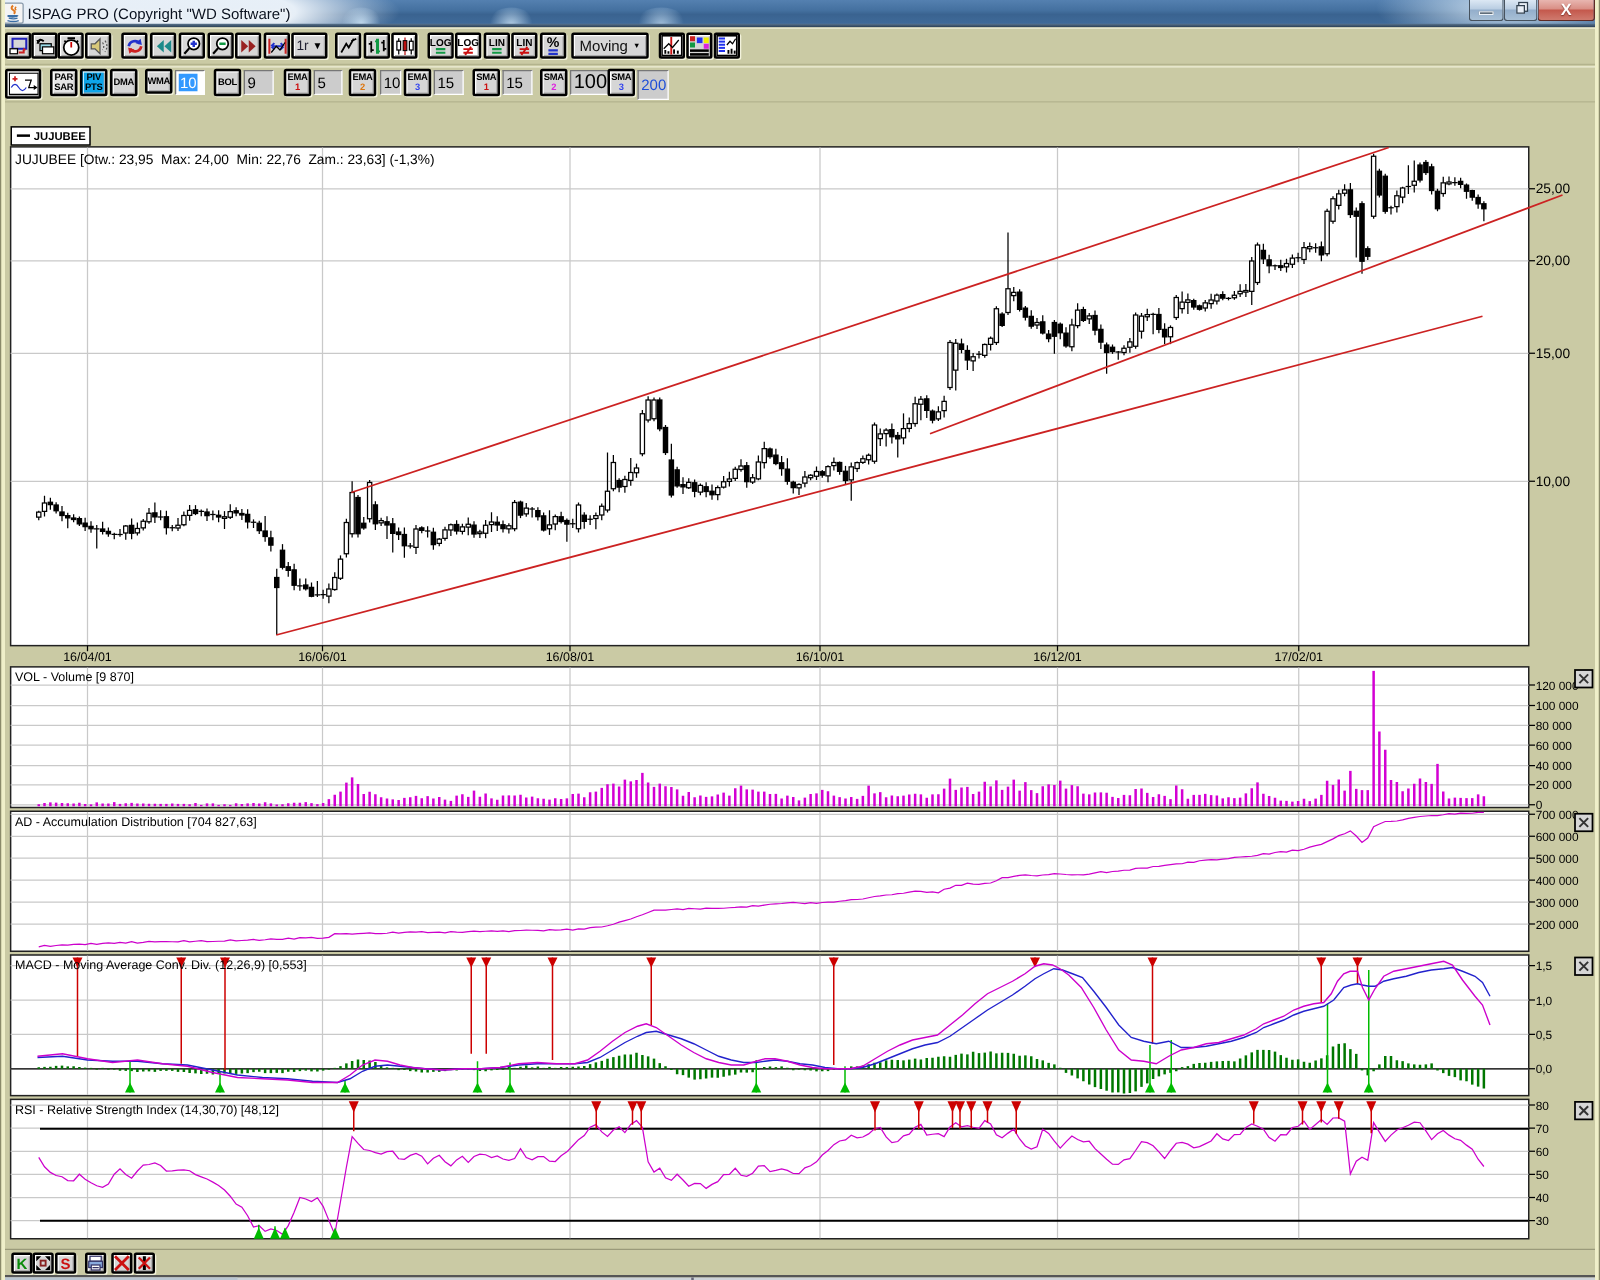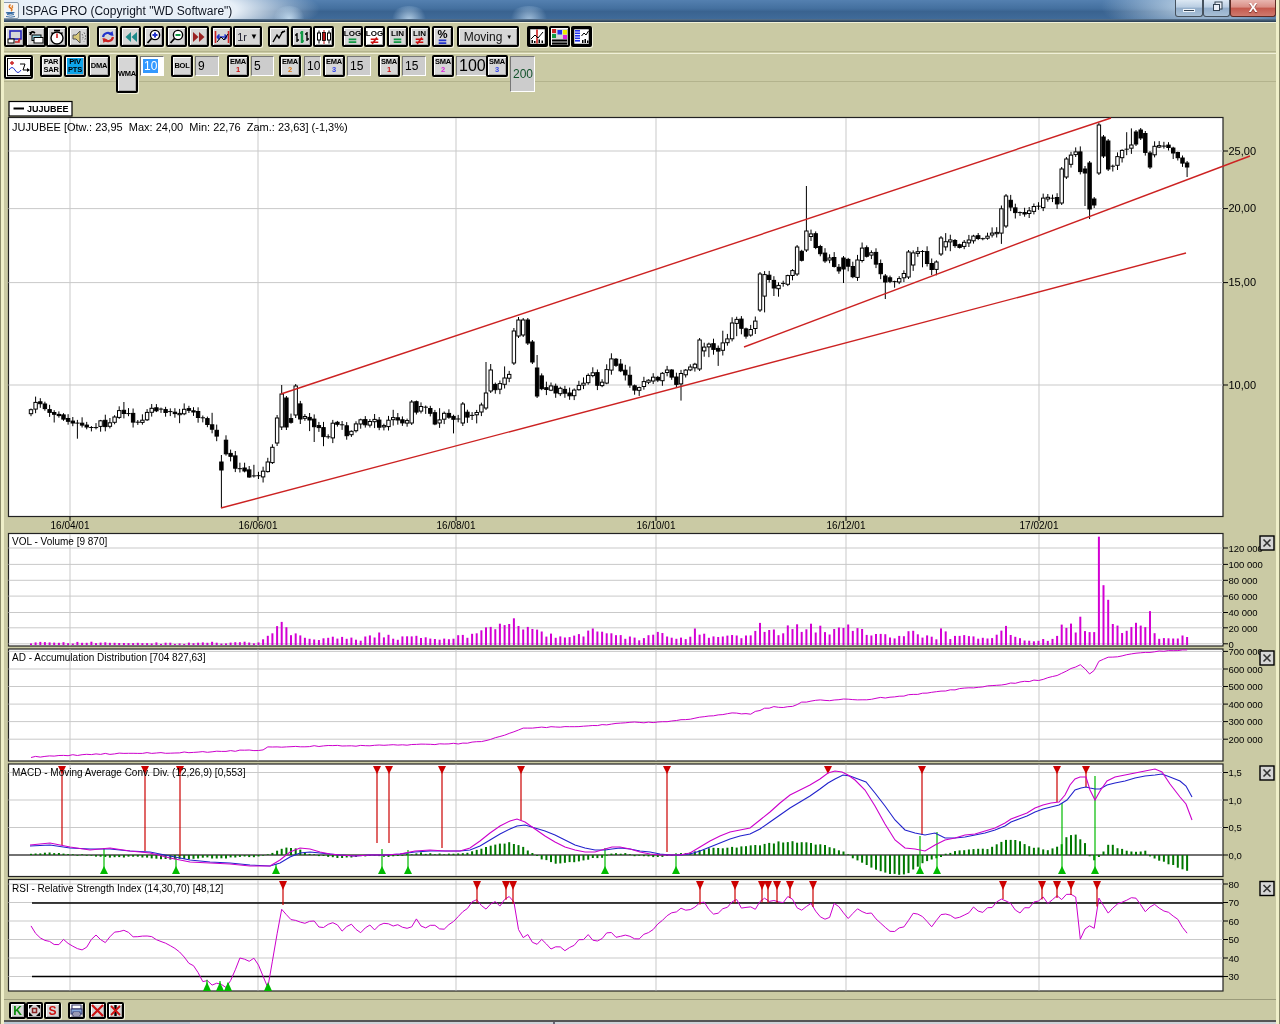--- a/index.html
+++ b/index.html
@@ -228,21 +228,21 @@
     </div>
     <div style="position:absolute;left:40px;top:55px;width:22px;height:22px;background:#e5e5e5;border:2px solid #000;border-radius:2px;box-shadow:inset 1px 1px 0 #fff, inset -1px -1px 0 #aaa, 1px 1px 0 #f2f2dc;display:flex;align-items:center;justify-content:center;overflow:hidden">
       <div style="font-size:7.5px;line-height:8px;font-weight:bold;text-align:center;color:#000;letter-spacing:-0.2px">PAR<br>SAR</div>
     </div>
     <div style="position:absolute;left:64px;top:55px;width:22px;height:22px;background:#0ea5e9;border:2px solid #000;border-radius:2px;box-shadow:inset 1px 1px 0 #fff, inset -1px -1px 0 #aaa, 1px 1px 0 #f2f2dc;display:flex;align-items:center;justify-content:center;overflow:hidden">
       <div style="font-size:7.5px;line-height:8px;font-weight:bold;text-align:center;color:#000;letter-spacing:-0.2px">PIV<br>PTS</div>
     </div>
     <div style="position:absolute;left:88px;top:55px;width:22px;height:22px;background:#d6d6d6;border:2px solid #000;border-radius:2px;box-shadow:inset 1px 1px 0 #fff, inset -1px -1px 0 #aaa, 1px 1px 0 #f2f2dc;display:flex;align-items:center;justify-content:center;overflow:hidden">
       <div style="font-size:7.5px;line-height:8px;font-weight:bold;text-align:center;color:#000;letter-spacing:-0.2px">DMA</div>
     </div>
-    <div style="position:absolute;left:116px;top:55px;width:22px;height:38px;background:#d6d6d6;border:2px solid #000;border-radius:2px;box-shadow:inset 1px 1px 0 #fff, inset -1px -1px 0 #aaa, 1px 1px 0 #f2f2dc;display:flex;align-items:center;justify-content:center;overflow:hidden">
+    <div style="position:absolute;left:116px;top:55px;width:22px;height:20px;background:#d6d6d6;border:2px solid #000;border-radius:2px;box-shadow:inset 1px 1px 0 #fff, inset -1px -1px 0 #aaa, 1px 1px 0 #f2f2dc;display:flex;align-items:center;justify-content:center;overflow:hidden">
       <div style="font-size:7.5px;line-height:8px;font-weight:bold;text-align:center;color:#000;letter-spacing:-0.2px">WMA</div>
     </div>
     <div style="position:absolute;left:140px;top:56px;width:24px;height:20px;background:#ffffff;border:1px solid;border-color:#777 #fff #fff #777;font-size:12px;color:#000;display:flex;align-items:center;padding-left:2px;font-family:'Liberation Sans',sans-serif">
       <span style="background:#3399ff;color:#fff;padding:0 1px">10</span>
     </div>
     <div style="position:absolute;left:171px;top:55px;width:22px;height:22px;background:#d6d6d6;border:2px solid #000;border-radius:2px;box-shadow:inset 1px 1px 0 #fff, inset -1px -1px 0 #aaa, 1px 1px 0 #f2f2dc;display:flex;align-items:center;justify-content:center;overflow:hidden">
       <div style="font-size:7.5px;line-height:8px;font-weight:bold;text-align:center;color:#000;letter-spacing:-0.2px">BOL</div>
     </div>
     <div style="position:absolute;left:195px;top:56px;width:24px;height:20px;background:#cccccc;border:1px solid;border-color:#777 #fff #fff #777;font-size:12px;color:#000;display:flex;align-items:center;padding-left:2px;font-family:'Liberation Sans',sans-serif">9</div>
     <div style="position:absolute;left:227px;top:55px;width:22px;height:22px;background:#d6d6d6;border:2px solid #000;border-radius:2px;box-shadow:inset 1px 1px 0 #fff, inset -1px -1px 0 #aaa, 1px 1px 0 #f2f2dc;display:flex;align-items:center;justify-content:center;overflow:hidden">
@@ -261,21 +261,21 @@
       <div style="font-size:7.5px;line-height:8px;font-weight:bold;text-align:center;color:#000;letter-spacing:-0.2px">SMA<br><span style="color:#cc1111">1</span></div>
     </div>
     <div style="position:absolute;left:402px;top:56px;width:24px;height:20px;background:#cccccc;border:1px solid;border-color:#777 #fff #fff #777;font-size:12px;color:#000;display:flex;align-items:center;padding-left:2px;font-family:'Liberation Sans',sans-serif">15</div>
     <div style="position:absolute;left:432px;top:55px;width:22px;height:22px;background:#d6d6d6;border:2px solid #000;border-radius:2px;box-shadow:inset 1px 1px 0 #fff, inset -1px -1px 0 #aaa, 1px 1px 0 #f2f2dc;display:flex;align-items:center;justify-content:center;overflow:hidden">
       <div style="font-size:7.5px;line-height:8px;font-weight:bold;text-align:center;color:#000;letter-spacing:-0.2px">SMA<br><span style="color:#dd22dd">2</span></div>
     </div>
     <div style="position:absolute;left:456px;top:56px;width:36px;height:20px;background:#cccccc;border:1px solid;border-color:#777 #fff #fff #777;font-size:16px;color:#000000;display:flex;align-items:center;padding-left:2px;font-family:'Liberation Sans',sans-serif">100</div>
     <div style="position:absolute;left:486px;top:55px;width:22px;height:22px;background:#d6d6d6;border:2px solid #000;border-radius:2px;box-shadow:inset 1px 1px 0 #fff, inset -1px -1px 0 #aaa, 1px 1px 0 #f2f2dc;display:flex;align-items:center;justify-content:center;overflow:hidden">
       <div style="font-size:7.5px;line-height:8px;font-weight:bold;text-align:center;color:#000;letter-spacing:-0.2px">SMA<br><span style="color:#3344ee">3</span></div>
     </div>
-    <div style="position:absolute;left:510px;top:56px;width:25px;height:36px;background:#cccccc;border:1px solid;border-color:#777 #fff #fff #777;font-size:12px;color:#14532d;display:flex;align-items:center;padding-left:2px;font-family:'Liberation Sans',sans-serif">200</div>
+    <div style="position:absolute;left:510px;top:56px;width:25px;height:24px;background:#cccccc;border:1px solid;border-color:#777 #fff #fff #777;font-size:12px;color:#1d4ed8;display:flex;align-items:center;padding-left:2px;font-family:'Liberation Sans',sans-serif">200</div>
     <svg width="1280" height="940" viewBox="0 84 1280 940" style="position:absolute;left:0;top:84px" font-family="Liberation Sans, sans-serif">
       <rect x="8.5" y="117.5" width="1214.5" height="399.0" fill="#ffffff" stroke="#222" stroke-width="1.2"></rect>
       <rect x="8.5" y="533.5" width="1214.5" height="112.5" fill="#ffffff" stroke="#222" stroke-width="1.2"></rect>
       <rect x="8.5" y="649.0" width="1214.5" height="112.0" fill="#ffffff" stroke="#222" stroke-width="1.2"></rect>
       <rect x="8.5" y="764.0" width="1214.5" height="112.5" fill="#ffffff" stroke="#222" stroke-width="1.2"></rect>
       <rect x="8.5" y="879.5" width="1214.5" height="111.5" fill="#ffffff" stroke="#222" stroke-width="1.2"></rect>
       <g stroke="#c9c9c9" stroke-width="1">
         <line x1="70" y1="118" x2="70" y2="516"></line>
         <line x1="258" y1="118" x2="258" y2="516"></line>
         <line x1="456" y1="118" x2="456" y2="516"></line>

